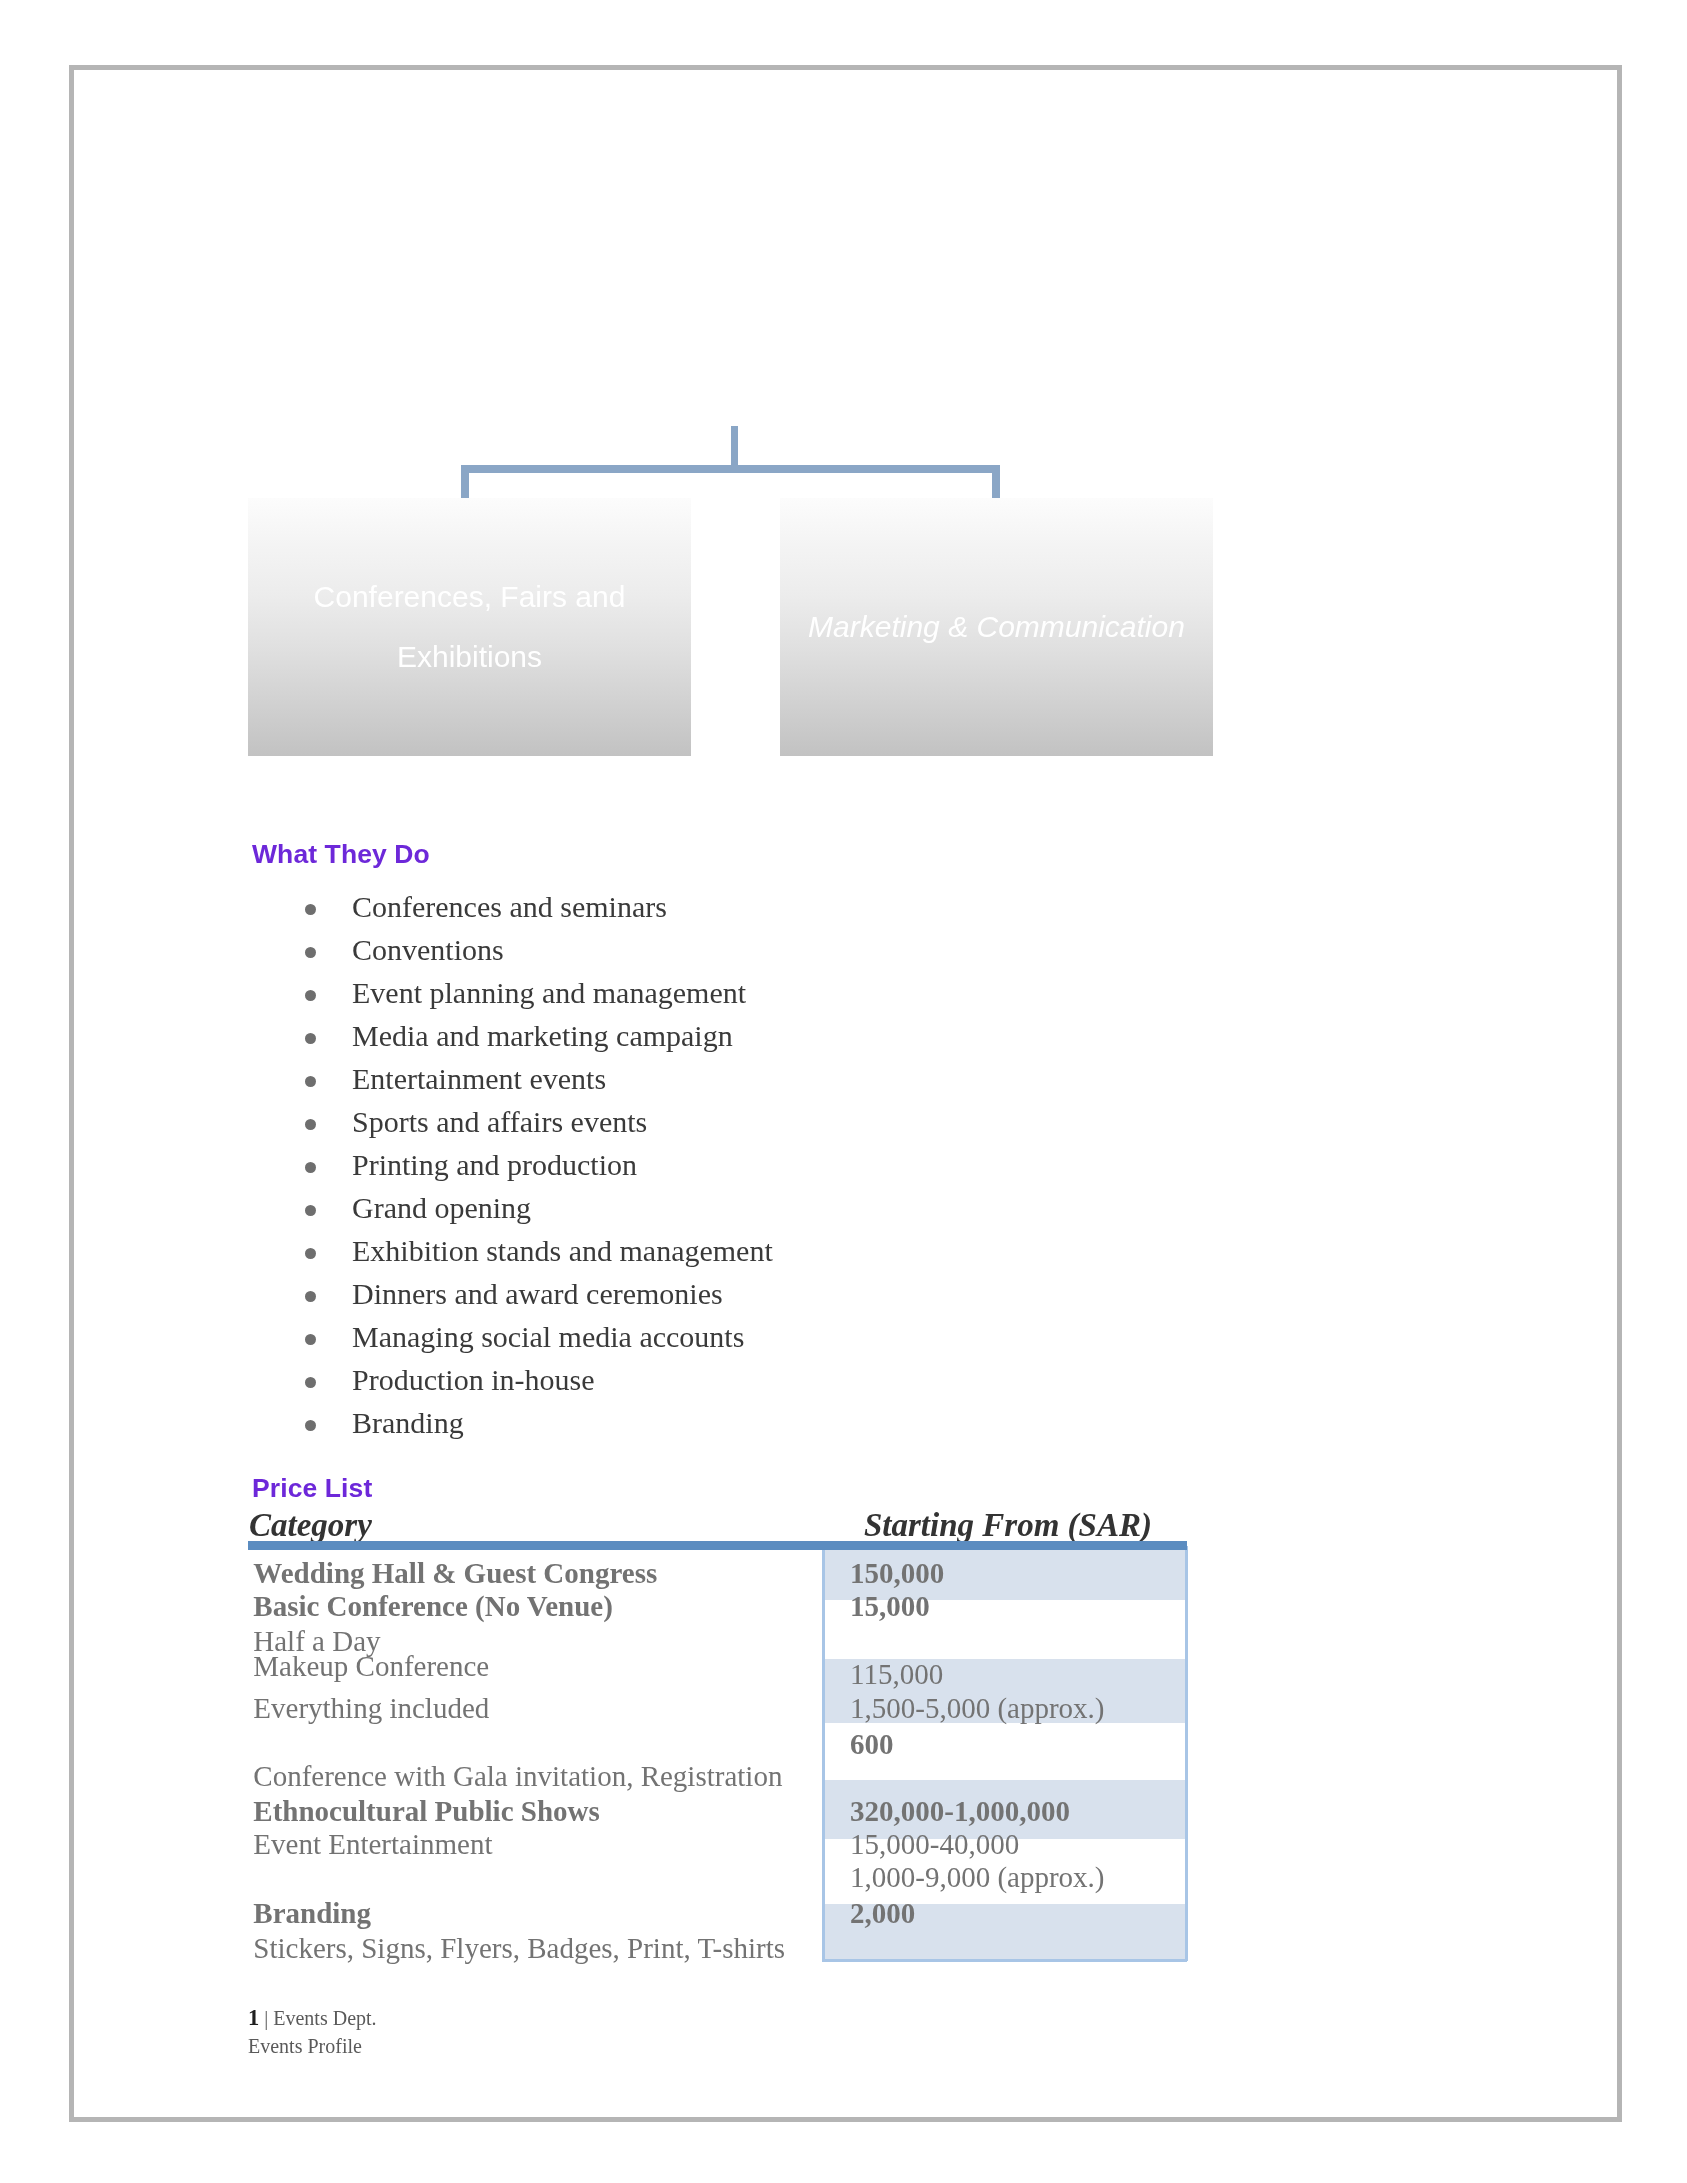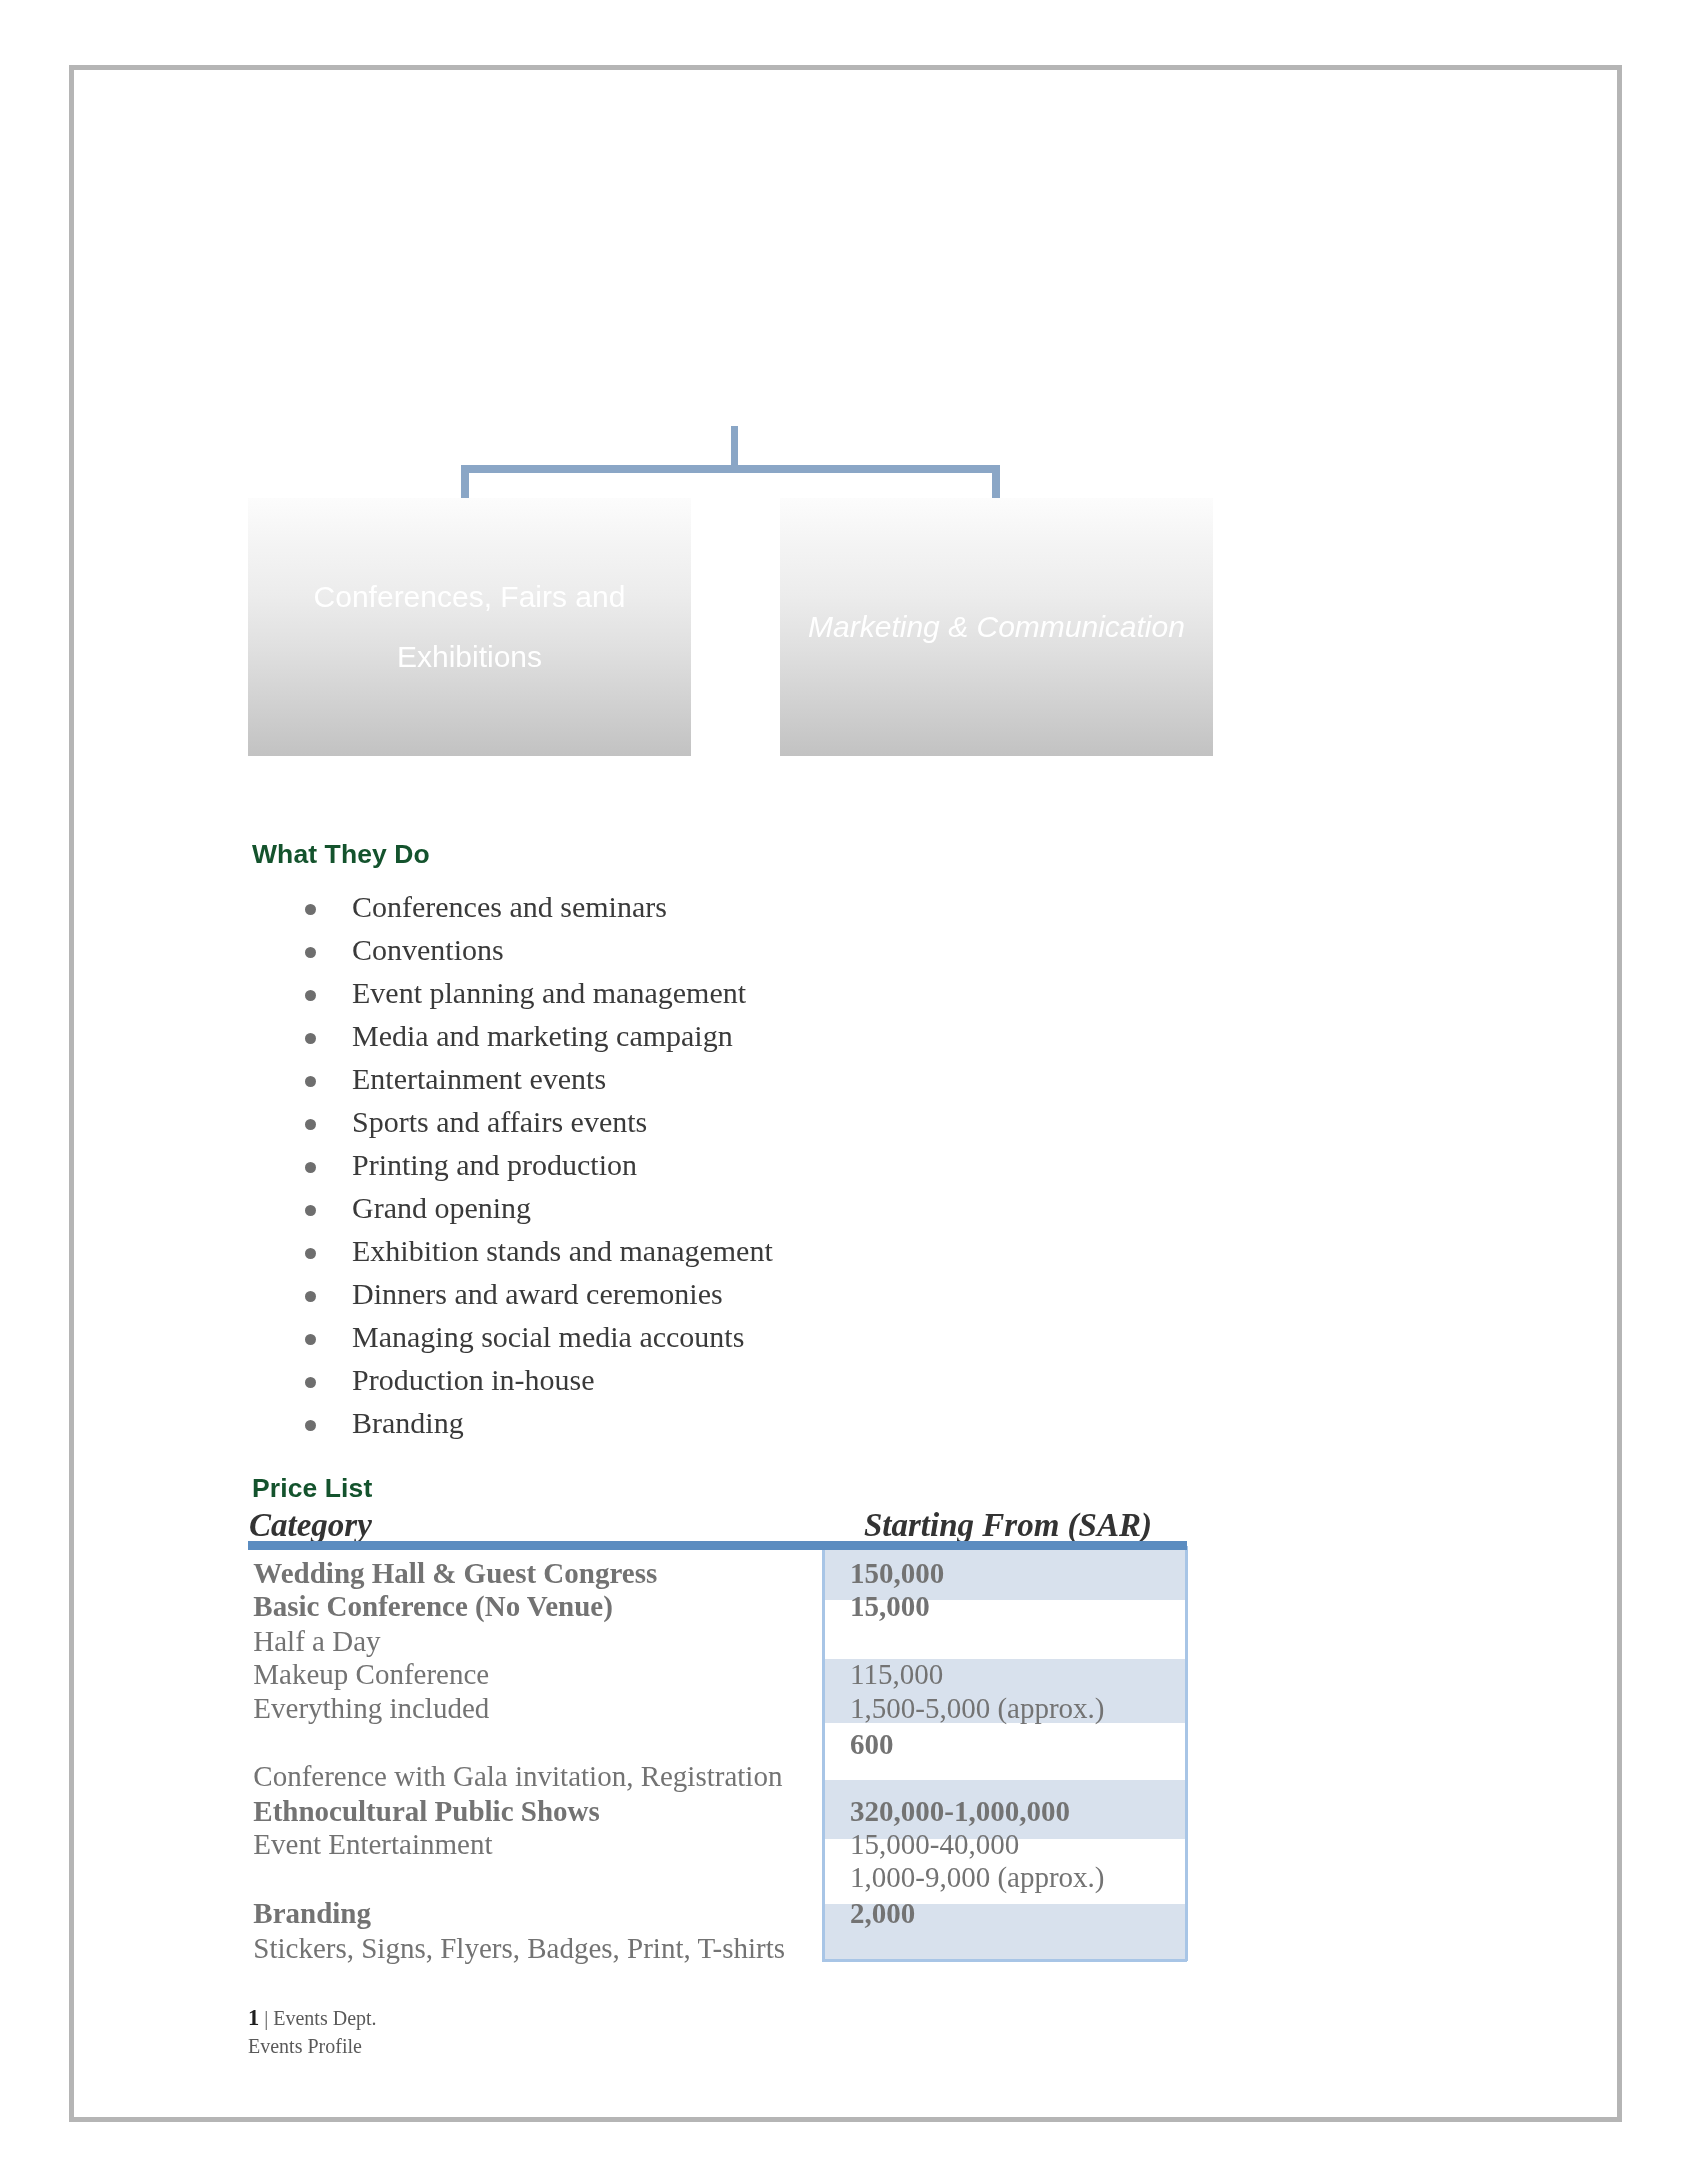--- a/index.html
+++ b/index.html
@@ -12,21 +12,21 @@
   
   .chart{position:absolute;left:0;top:0;width:1553px;height:701px;}
   .node{position:absolute;box-sizing:border-box;
         background:linear-gradient(180deg,#fcfcfc 0%,#f4f4f4 18%,#ececec 38%,#e0e0e0 58%,#d2d2d2 78%,#c2c2c2 100%);
         color:#ffffff;font-family:"Liberation Sans",sans-serif;
         display:flex;align-items:center;justify-content:center;text-align:center;
         line-height:1.41;}
   .conn{position:absolute;background:#8aa6c6;}
 
   
-  .h2{position:absolute;color:#14532d;font-family:"Liberation Sans",sans-serif;
+  .h2{position:absolute;color:#6d28d9;font-family:"Liberation Sans",sans-serif;
       font-size:26.5px;font-weight:bold;letter-spacing:0.1px;white-space:nowrap;}
   .bullets{position:absolute;}
   .bul{position:relative;height:43px;font-size:30px;color:#3a3a3a;}
   .bul .dot{position:absolute;left:-1.3px;top:14.6px;width:11.2px;height:11.2px;border-radius:50%;
             background:#6e6e6e;}
   .bul .txt{position:absolute;left:46px;top:1.3px;white-space:nowrap;}
 
   
   .colhead{position:absolute;font-size:33px;font-weight:bold;color:#333;white-space:nowrap;font-style:italic;}
   .cell-line{position:absolute;font-size:29px;color:#737373;white-space:nowrap;}
@@ -123,21 +123,21 @@
       <div style="position: absolute; left: 574px; top: 113px; width: 365px; height: 64px; background: rgb(216, 225, 237);"></div>
       <div style="position: absolute; left: 574px; top: 177px; width: 365px; height: 56px; background: rgb(255, 255, 255);"></div>
       <div style="position: absolute; left: 574px; top: 234px; width: 365px; height: 60px; background: rgb(216, 225, 237);"></div>
       <div style="position: absolute; left: 574px; top: 293px; width: 365px; height: 65px; background: rgb(255, 255, 255);"></div>
       <div style="position: absolute; left: 574px; top: 358px; width: 365px; height: 57px; background: rgb(216, 225, 237);"></div>
       <div class="cell-line b" style="left: 5.3px; top: 11.2px;">Wedding Hall &amp; Guest Congress</div>
       <div class="cell-line b" style="left: 602px; top: 11.2px;">150,000</div>
       <div class="cell-line b" style="left: 5.3px; top: 44px;">Basic Conference (No Venue)</div>
       <div class="cell-line b" style="left: 602px; top: 44px;">15,000</div>
       <div class="cell-line" style="left: 5.3px; top: 79px;">Half a Day</div>
-      <div class="cell-line" style="left: 5.3px; top: 112px;">Makeup Conference</div>
+      <div class="cell-line" style="left: 5.3px; top: 104px;">Makeup Conference</div>
       <div class="cell-line" style="left: 602px; top: 112px;">115,000</div>
       <div class="cell-line" style="left: 5.3px; top: 146px;">Everything included</div>
       <div class="cell-line" style="left: 602px; top: 146px;">1,500-5,000 (approx.)</div>
       <div class="cell-line b" style="left: 602px; top: 182px;">600</div>
       <div class="cell-line" style="left: 5.3px; top: 214px;">Conference with Gala invitation, Registration</div>
       <div class="cell-line b" style="left: 5.3px; top: 249px;">Ethnocultural Public Shows</div>
       <div class="cell-line b" style="left: 602px; top: 249px;">320,000-1,000,000</div>
       <div class="cell-line" style="left: 5.3px; top: 282px;">Event Entertainment</div>
       <div class="cell-line" style="left: 602px; top: 282px;">15,000-40,000</div>
       <div class="cell-line" style="left: 602px; top: 315px;">1,000-9,000 (approx.)</div>

